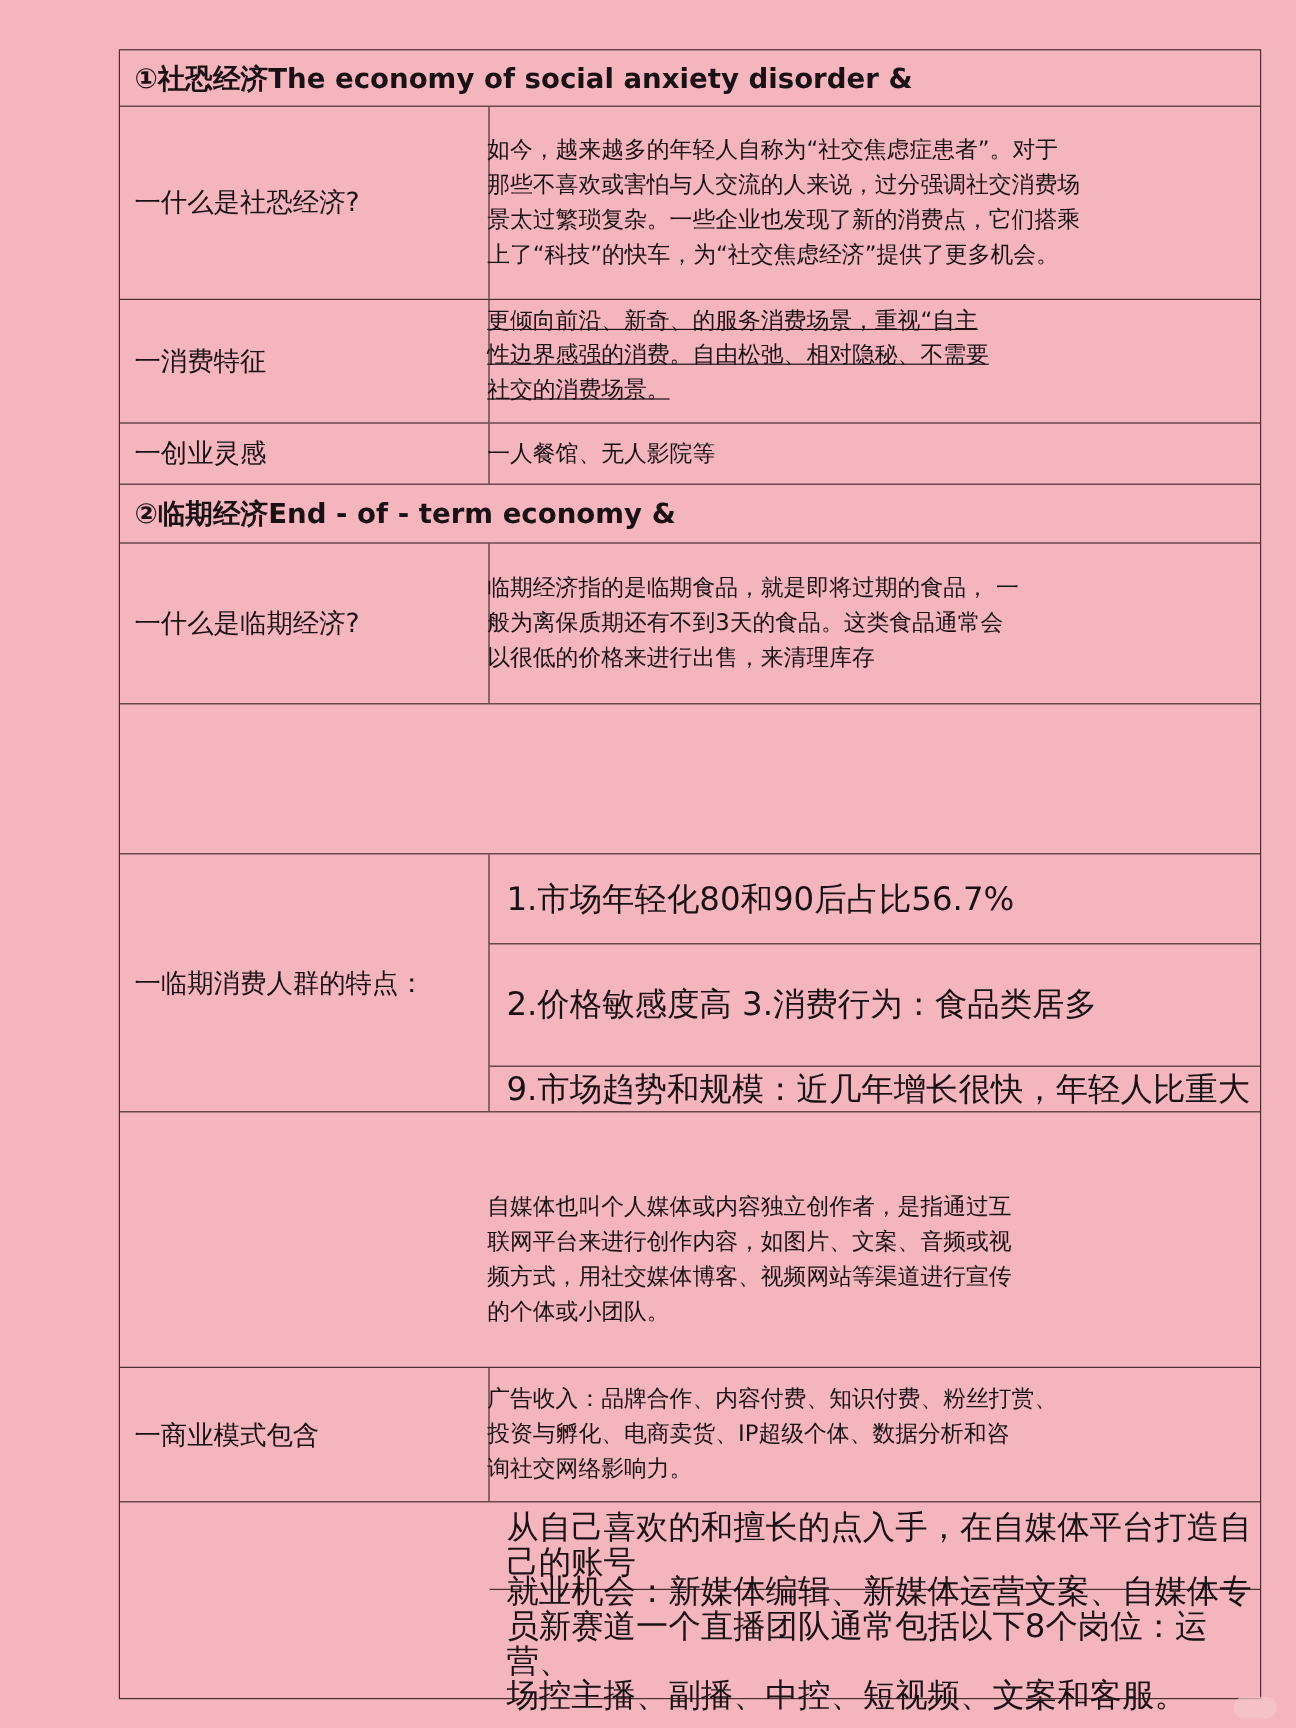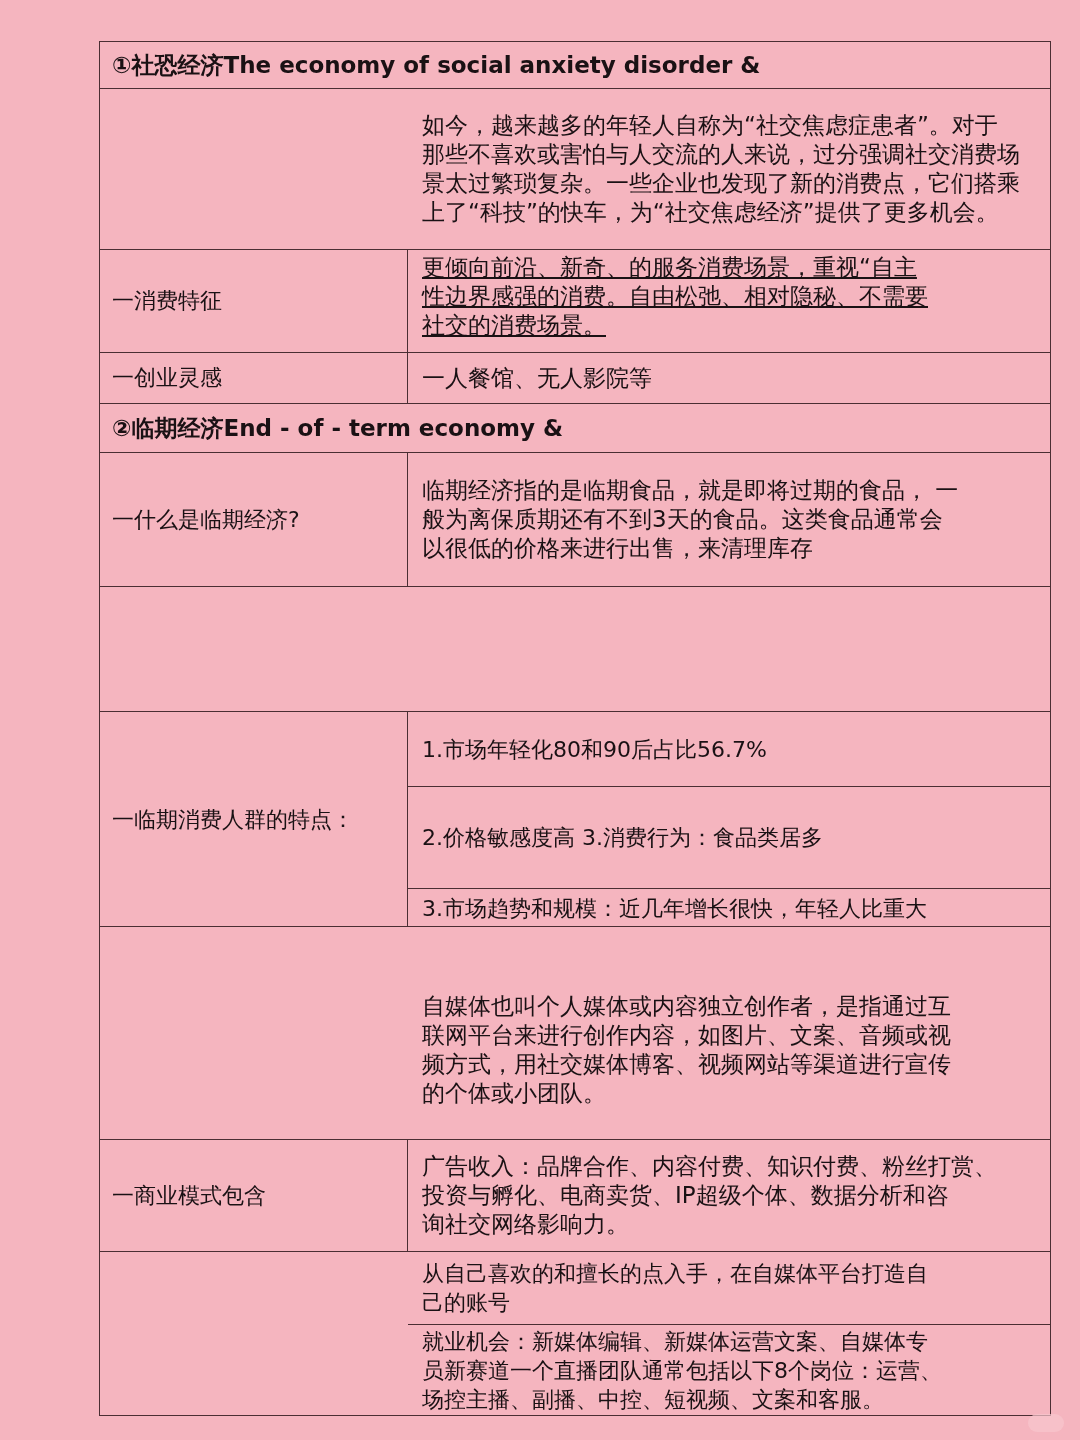--- a/index.html
+++ b/index.html
@@ -4,35 +4,36 @@
 <style>
   html, body { margin:0; padding:0; }
   body {
     width:1080px; height:1440px; background:#f5b5bf; position:relative; overflow:hidden;
     font-family:"DejaVu Sans","Liberation Sans",sans-serif; color:#1a1114;
   }
   .tbl { position:absolute; left:67px; top:41px; width:952px; height:1375px; border:1.5px solid #4a2e33; box-sizing:border-box;margin-left:32px; }
   .row { position:absolute; left:0; width:100%; box-sizing:border-box; border-bottom:1.5px solid #4a2e33; }
   .title { font-weight:bold; font-size:23px; padding-left:12px; display:flex; align-items:center; }
   .lcell { position:absolute; left:0; top:0; width:308px; height:100%; border-right:1.5px solid #4a2e33; box-sizing:border-box; display:flex; align-items:center; padding-left:12px; font-size:22px; }
-  .rcell { position:absolute; left:308px; right:0; top:0; height:100%; box-sizing:border-box; padding-left:14px; font-size:23px; line-height:29px; display:flex; align-items:center; white-space:pre-line; }
-  .sub { position:absolute; left:308px; right:0; box-sizing:border-box; padding-left:14px; font-size:22px; line-height:29px; display:flex; align-items:center; white-space:pre-line; border-bottom:1.5px solid #4a2e33; }
+  .rcell { position:absolute; left:292px; right:0; top:0; height:100%; box-sizing:border-box; padding-left:14px; font-size:19px; line-height:29px; display:flex; align-items:center; white-space:pre-line; }
+  .sub { position:absolute; left:308px; right:0; box-sizing:border-box; padding-left:14px; font-size:27px; line-height:29px; display:flex; align-items:center; white-space:pre-line; border-bottom:1.5px solid #4a2e33; }
   .sub.last { border-bottom:none; }
   .watermark { position:absolute; right:16px; bottom:8px; width:36px; height:18px; border-radius:9px; background:#f8c6cd; opacity:.7; }
 </style>
 </head>
 <body>
 
 <div class="tbl">
 
   <div class="row title" style="top:0;height:47px;">
     <span>①社恐经济The economy of social anxiety disorder &amp;</span>
   </div>
 
   <div class="row" style="top:47px;height:161px;">
+    <div class="lcell">一什么是社恐经济?</div>
     <div class="rcell">如今，越来越多的年轻人自称为“社交焦虑症患者”。对于
 那些不喜欢或害怕与人交流的人来说，过分强调社交消费场
 景太过繁琐复杂。一些企业也发现了新的消费点，它们搭乘
 上了“科技”的快车，为“社交焦虑经济”提供了更多机会。</div>
   </div>
 
   <div class="row" style="top:208px;height:103px;">
     <div class="lcell">一消费特征</div>
     <div class="rcell" style="align-items:flex-start;padding-top:3px;text-decoration:underline;">更倾向前沿、新奇、的服务消费场景，重视“自主
 性边界感强的消费。自由松弛、相对隐秘、不需要
@@ -55,21 +56,21 @@
 以很低的价格来进行出售，来清理库存</div>
   </div>
 
   <div class="row" style="top:545px;height:125px;">
   </div>
 
   <div class="row" style="top:670px;height:215px;">
     <div class="lcell" style="padding-top:2px;">一临期消费人群的特点：</div>
     <div class="sub" style="top:0;height:75px;">1.市场年轻化80和90后占比56.7%</div>
     <div class="sub" style="top:75px;height:102px;">2.价格敏感度高 3.消费行为：食品类居多</div>
-    <div class="sub last" style="top:177px;height:38px;">3.市场趋势和规模：近几年增长很快，年轻人比重大</div>
+    <div class="sub last" style="top:177px;height:38px;">9.市场趋势和规模：近几年增长很快，年轻人比重大</div>
   </div>
 
 
   <div class="row" style="top:918px;height:180px;">
     <div class="rcell">自媒体也叫个人媒体或内容独立创作者，是指通过互
 联网平台来进行创作内容，如图片、文案、音频或视
 频方式，用社交媒体博客、视频网站等渠道进行宣传
 的个体或小团队。</div>
   </div>
 

